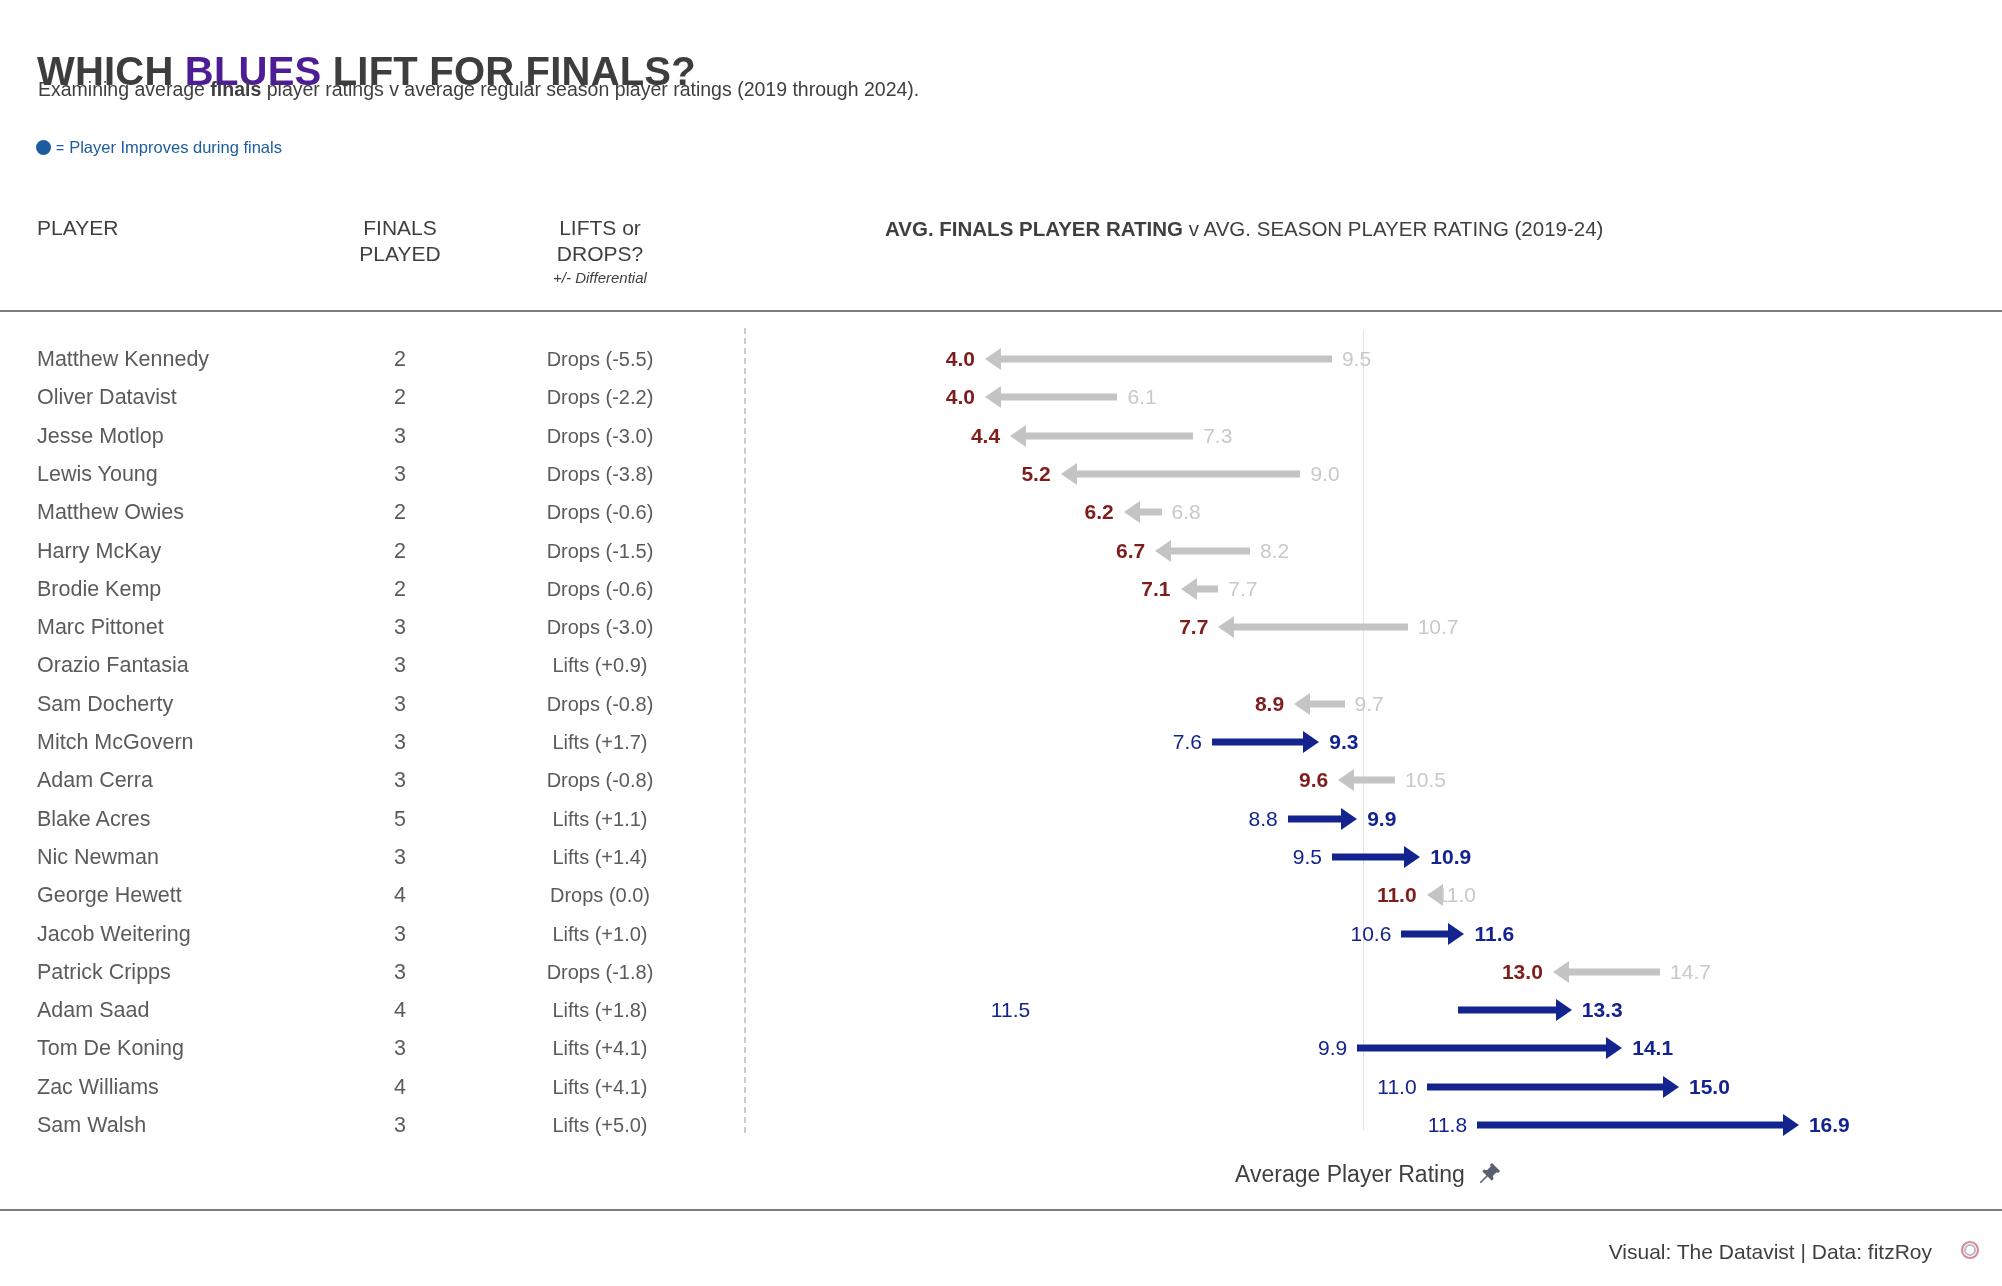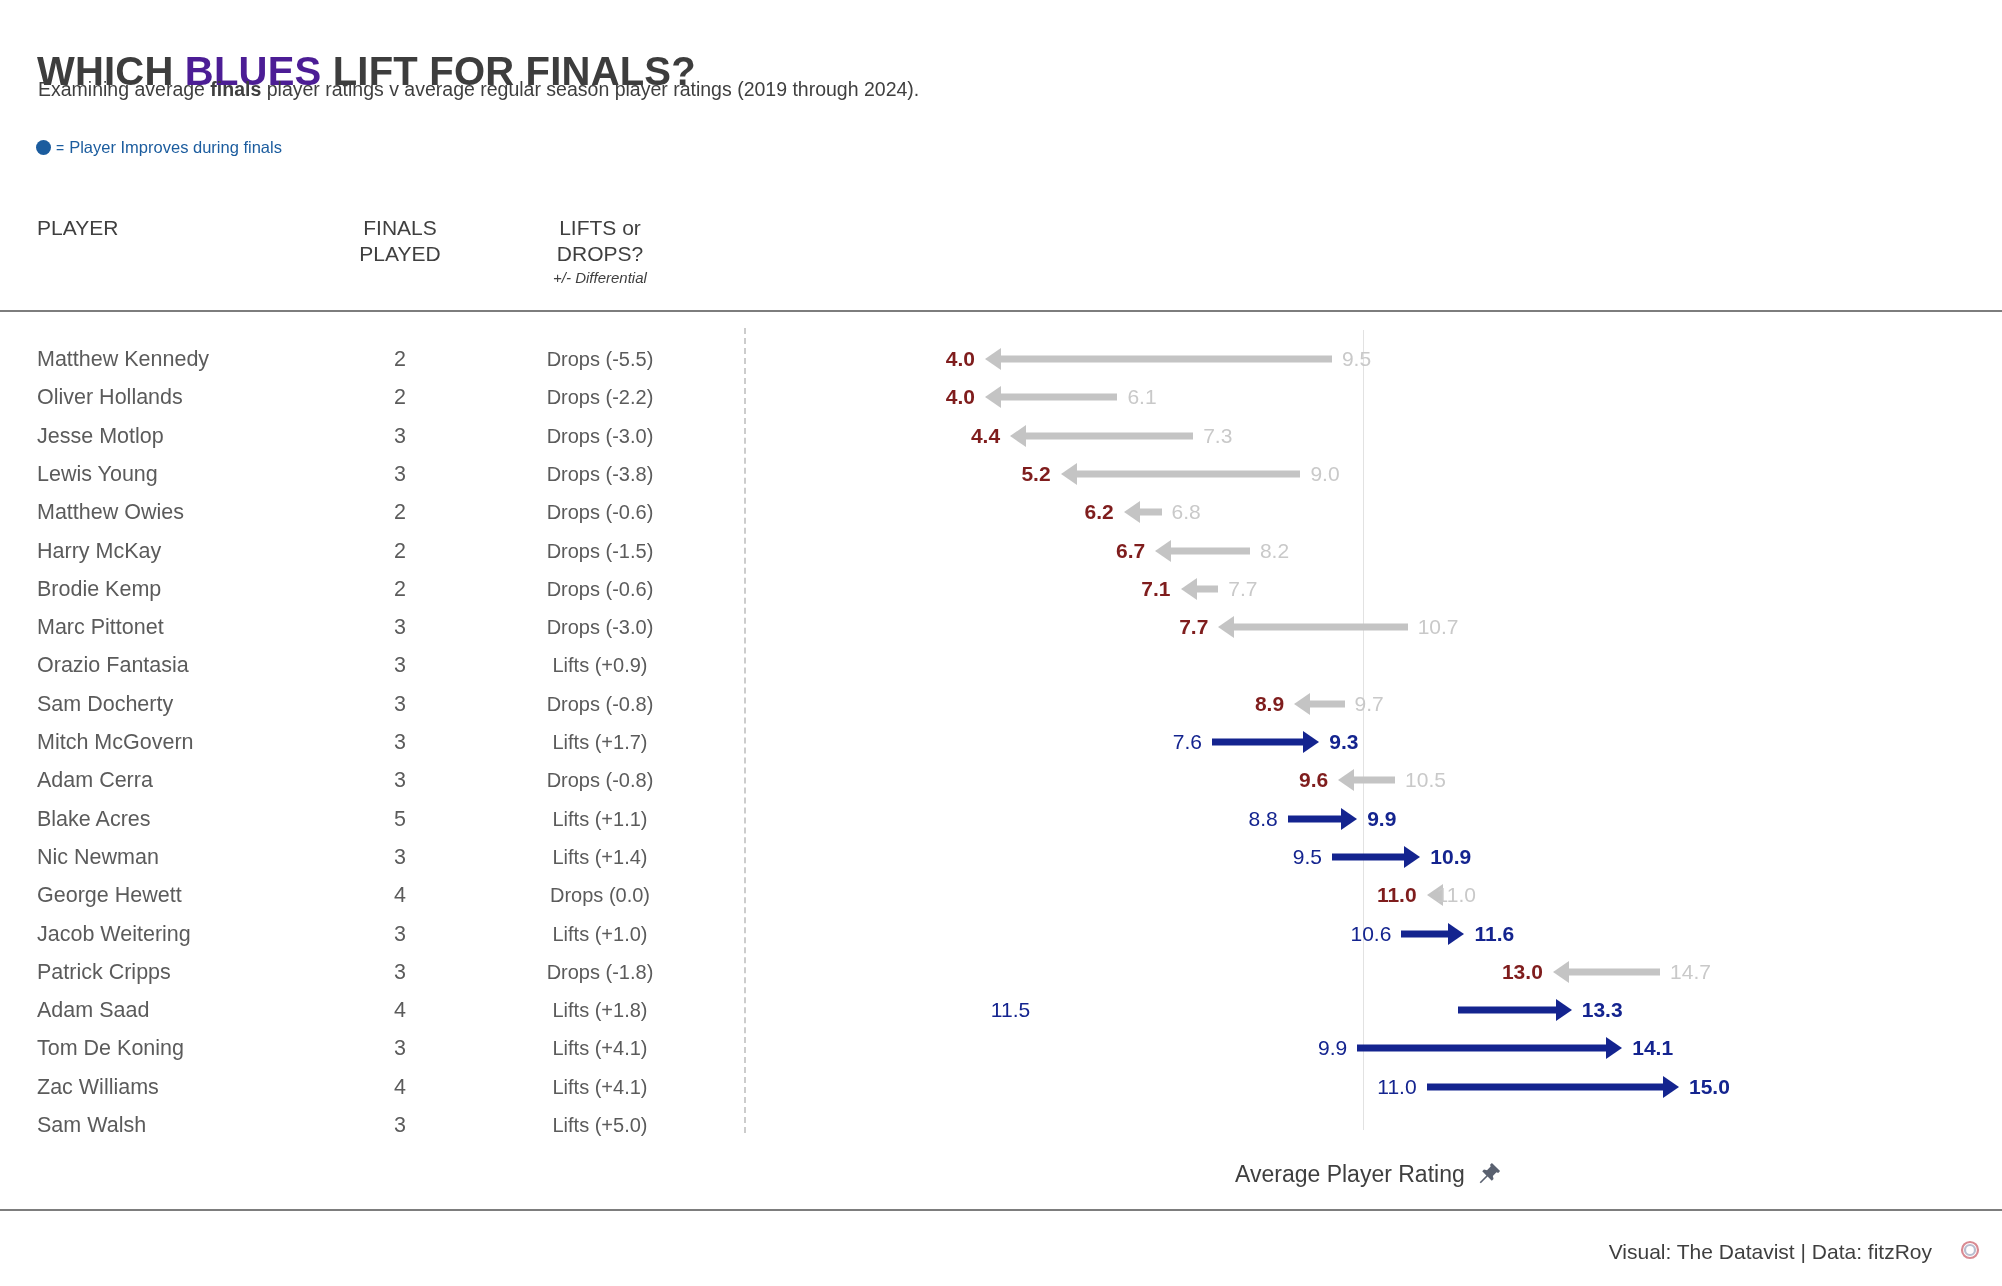--- a/index.html
+++ b/index.html
@@ -114,41 +114,42 @@
   <div class="colhead" id="h-player">PLAYER</div>
   <div class="colhead" id="h-finals">
     <div>FINALS</div>
     <div>PLAYED</div>
   </div>
   <div class="colhead" id="h-lifts">
     <div>LIFTS or</div>
     <div>DROPS?</div>
     <div class="sub">+/- Differential</div>
   </div>
+  <div class="colhead" id="h-chart"><b>AVG. FINALS PLAYER RATING</b><span> v AVG. SEASON PLAYER RATING (2019-24)</span></div>
 
   <div class="rule" id="rule-top"></div>
   <div class="rule" id="rule-bottom"></div>
 
   <div id="vdash"></div>
   <div id="axisline"></div>
 
   <div id="rows">
       <div class="row" style="top: 340px;">
         <div class="cell c-name">Matthew Kennedy</div>
         <div class="cell c-games">2</div>
         <div class="cell c-diff">Drops (-5.5)</div>
         <div class="arrowbox drop" style="left: 0px; width: 2002px;">
           <div class="shaft" style="left: 1000.9px; width: 331.05px;"></div>
           <div class="head" style="left: 984.9px;"></div>
           <div class="lbl" style="left: 1341.95px;">9.5</div>
           <div class="lbl end" style="left: auto; right: 1027.1px;">4.0</div>
         </div>
       </div>
       <div class="row" style="top: 378.3px;">
-        <div class="cell c-name">Oliver Hollands</div>
+        <div class="cell c-name">Oliver Datavist</div>
         <div class="cell c-games">2</div>
         <div class="cell c-diff">Drops (-2.2)</div>
         <div class="arrowbox drop" style="left: 0px; width: 2002px;">
           <div class="shaft" style="left: 1000.9px; width: 116.51px;"></div>
           <div class="head" style="left: 984.9px;"></div>
           <div class="lbl" style="left: 1127.41px;">6.1</div>
           <div class="lbl end" style="left: auto; right: 1027.1px;">4.0</div>
         </div>
       </div>
       <div class="row" style="top: 416.6px;">
@@ -340,20 +341,26 @@
           <div class="shaft" style="left: 1426.6px; width: 236.4px;"></div>
           <div class="head" style="left: 1663px;"></div>
           <div class="lbl" style="left: auto; right: 585.4px;">11.0</div>
           <div class="lbl end" style="left: 1689px;">15.0</div>
         </div>
       </div>
       <div class="row" style="top: 1106px;">
         <div class="cell c-name">Sam Walsh</div>
         <div class="cell c-games">3</div>
         <div class="cell c-diff">Lifts (+5.0)</div>
+        <div class="arrowbox lift" style="left: 0px; width: 2002px;">
+          <div class="shaft" style="left: 1477.08px; width: 305.81px;"></div>
+          <div class="head" style="left: 1782.89px;"></div>
+          <div class="lbl" style="left: auto; right: 534.92px;">11.8</div>
+          <div class="lbl end" style="left: 1808.89px;">16.9</div>
+        </div>
       </div>
     </div>
 
   <div id="avglabel">
     <span class="inner">
       <span>Average Player Rating</span>
       <svg width="28" height="28" viewBox="0 0 24 24">
         <path d="M14.5 2.5l7 7-1.6 1.6-1.5-.5-3.1 3.1.6 2.6-1.5 1.5-3.6-3.6L5 20l-1-1 5.8-5.8-3.6-3.6L7.7 8.1l2.6.6 3.1-3.1-.5-1.5z" fill="#5a6170"></path>
       </svg>
     </span>

